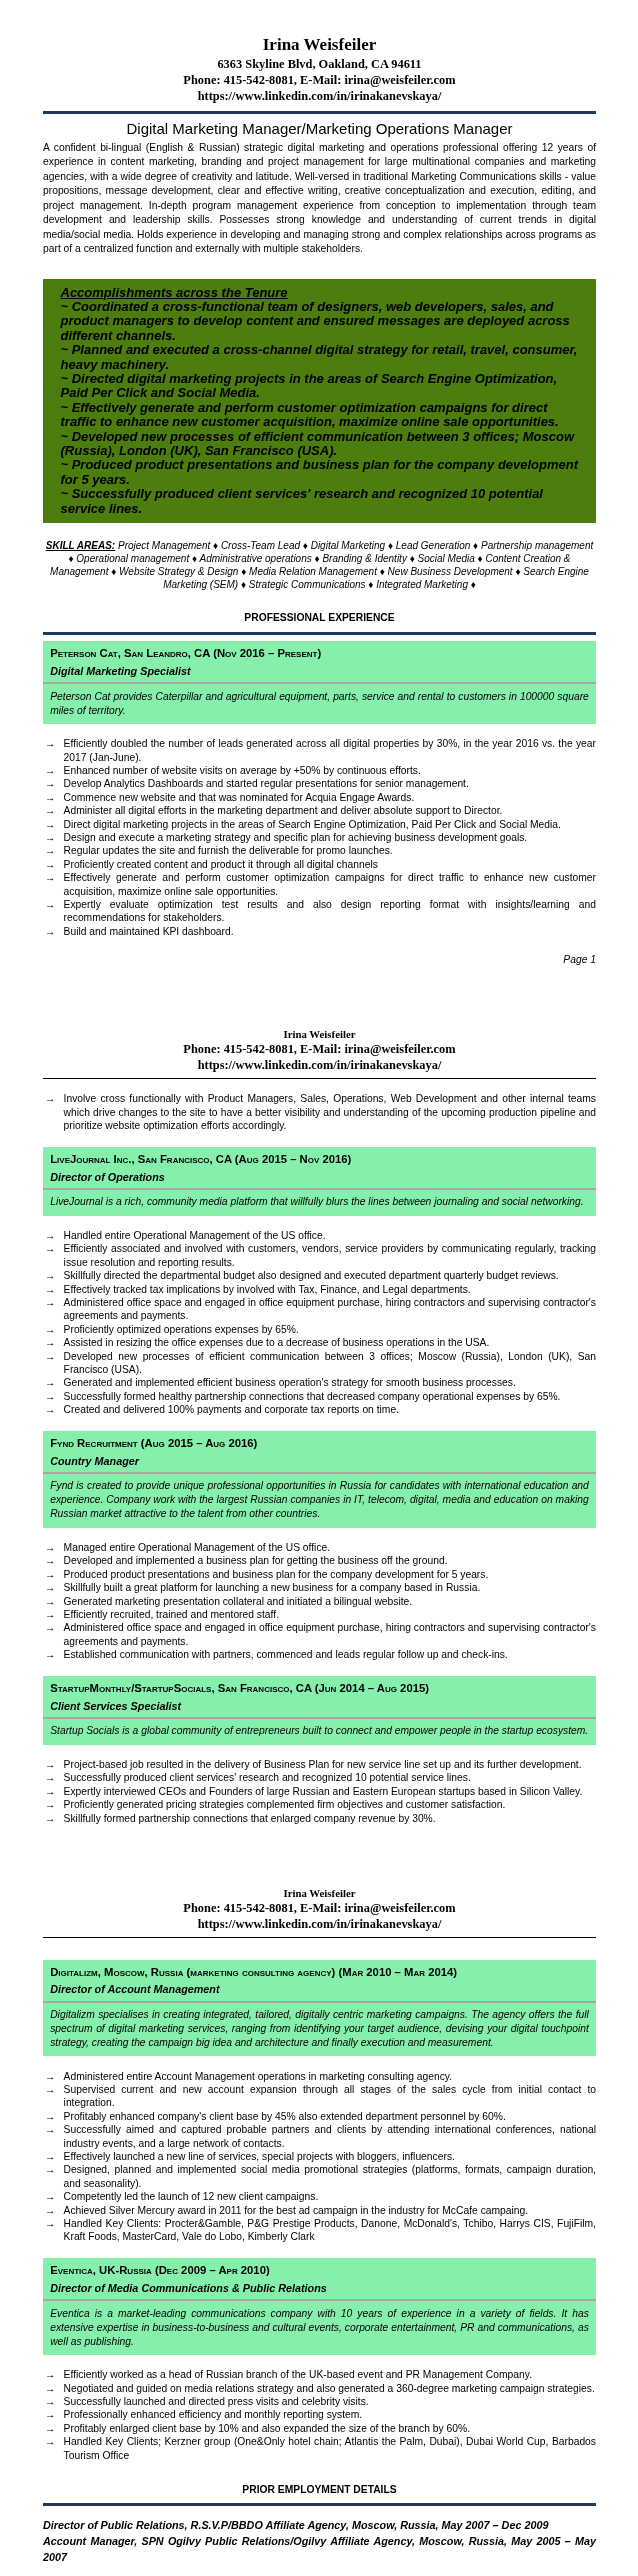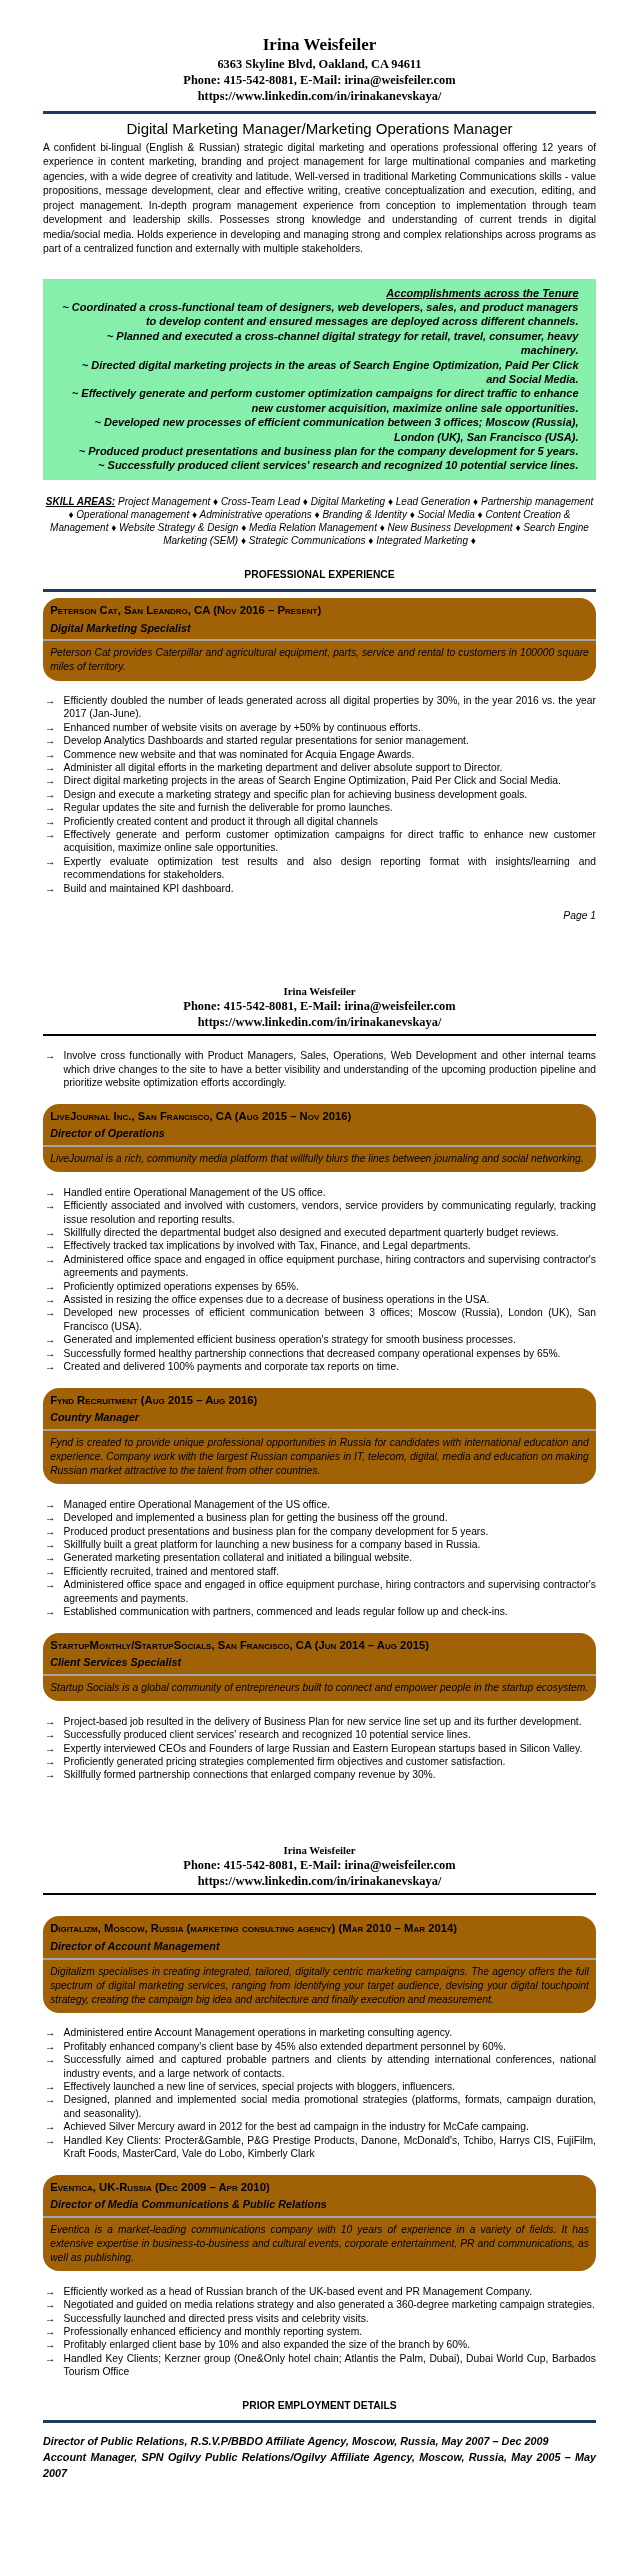--- a/index.html
+++ b/index.html
@@ -13,29 +13,29 @@
   .name-lg{font-size:17px;line-height:23px;margin:0;}
   .name-sm{font-size:10.8px;line-height:14.4px;margin:0;}
   .contact-line{font-size:12.4px;line-height:16px;margin:0;}
   .rule-navy{height:3.1px;background:#1E3A5F;border:0;margin:7.2px 0 0 0;}
   .rule-thin{height:1.5px;background:#000;border:0;margin:4.1px 0 0 0;}
   .headline{font-size:15px;line-height:15.5px;font-weight:normal;margin:7.2px 0 0 0;}
   .body{font-size:10.3px;line-height:14px;margin:0;}
   .just{text-align:justify;}
   .summary{margin-top:4.1px;line-height:14.4px;}
   .acc-box{
-    background:#86efac;margin-top:23px;padding:6.2px 17.5px 7.2px 17.5px;
-    text-align:right;font-weight:bold;font-style:italic;font-size:11px;line-height:14.4px;
+    background:#4d7c0f;margin-top:23px;padding:6.2px 17.5px 7.2px 17.5px;
+    text-align:left;font-weight:bold;font-style:italic;font-size:13px;line-height:14.4px;
   }
   .acc-title{text-decoration:underline;display:block;}
   .acc-box p{margin:0;}
   .skills{margin-top:15.5px;font-style:italic;font-size:10px;line-height:13px;}
   .skills-label{font-weight:bold;text-decoration:underline;}
   .sec-head{font-size:10.3px;line-height:13.4px;font-weight:bold;margin:20.6px 0 0 0;text-align:center;}
-  .job{background:#a16207;margin-top:6.2px;padding:3.1px 7.2px 6.2px 7.2px;border-radius:16px;}
+  .job{background:#86efac;margin-top:6.2px;padding:3.1px 7.2px 6.2px 7.2px;}
   .job-company{font-variant:small-caps;font-weight:bold;font-size:11.3px;line-height:18.5px;margin:0;}
   .job-title{font-weight:bold;font-style:italic;font-size:10.8px;line-height:17.5px;margin:0;}
   .job-div{border:0;border-top:2.1px solid #A6A6A6;margin:2.1px -7.2px 5.2px -7.2px;}
   .job-desc{font-style:italic;font-size:10.3px;line-height:14px;margin:0;text-align:justify;}
   ul.bullets{list-style:none;margin:13.4px 0 0 0;padding:0;}
   ul.bullets li{
     position:relative;padding-left:20.6px;font-size:10.3px;line-height:13.4px;
     text-align:justify;margin:0;
   }
   ul.bullets li::before{content:"\2192";position:absolute;left:2.1px;top:0;}
@@ -186,25 +186,27 @@
 
     <div class="job mt-content">
       <p class="job-company">Digitalizm, Moscow, Russia (marketing consulting agency) (Mar 2010 – Mar 2014)</p>
       <p class="job-title">Director of Account Management</p>
       <hr class="job-div">
       <p class="job-desc">Digitalizm specialises in creating integrated, tailored, digitally centric marketing campaigns. The agency offers the full spectrum of digital marketing services, ranging from identifying your target audience, devising your digital touchpoint strategy, creating the campaign big idea and architecture and finally execution and measurement.</p>
     </div>
     <ul class="bullets">
 
     <li>Administered entire Account Management operations in marketing consulting agency.</li>
+        <li>Supervised current and new account expansion through all stages of the sales cycle from initial contact to integration.</li>
         <li>Profitably enhanced company's client base by 45% also extended department personnel by 60%.</li>
         <li>Successfully aimed and captured probable partners and clients by attending international conferences, national industry events, and a large network of contacts.</li>
         <li>Effectively launched a new line of services, special projects with bloggers, influencers.</li>
         <li>Designed, planned and implemented social media promotional strategies (platforms, formats, campaign duration, and seasonality).</li>
-        <li>Achieved Silver Mercury award in 2012 for the best ad campaign in the industry for McCafe campaing.</li>
+        <li>Competently led the launch of 12 new client campaigns.</li>
+        <li>Achieved Silver Mercury award in 2011 for the best ad campaign in the industry for McCafe campaing.</li>
         <li>Handled Key Clients: Procter&amp;Gamble, P&amp;G Prestige Products, Danone, McDonald's, Tchibo, Harrys CIS, FujiFilm, Kraft Foods, MasterCard, Vale do Lobo, Kimberly Clark</li>
       </ul>
 
     <div class="job job-follow">
       <p class="job-company">Eventica, UK-Russia (Dec 2009 – Apr 2010)</p>
       <p class="job-title">Director of Media Communications &amp; Public Relations</p>
       <hr class="job-div">
       <p class="job-desc">Eventica is a market-leading communications company with 10 years of experience in a variety of fields. It has extensive expertise in business-to-business and cultural events, corporate entertainment, PR and communications, as well as publishing.</p>
     </div>
     <ul class="bullets">

